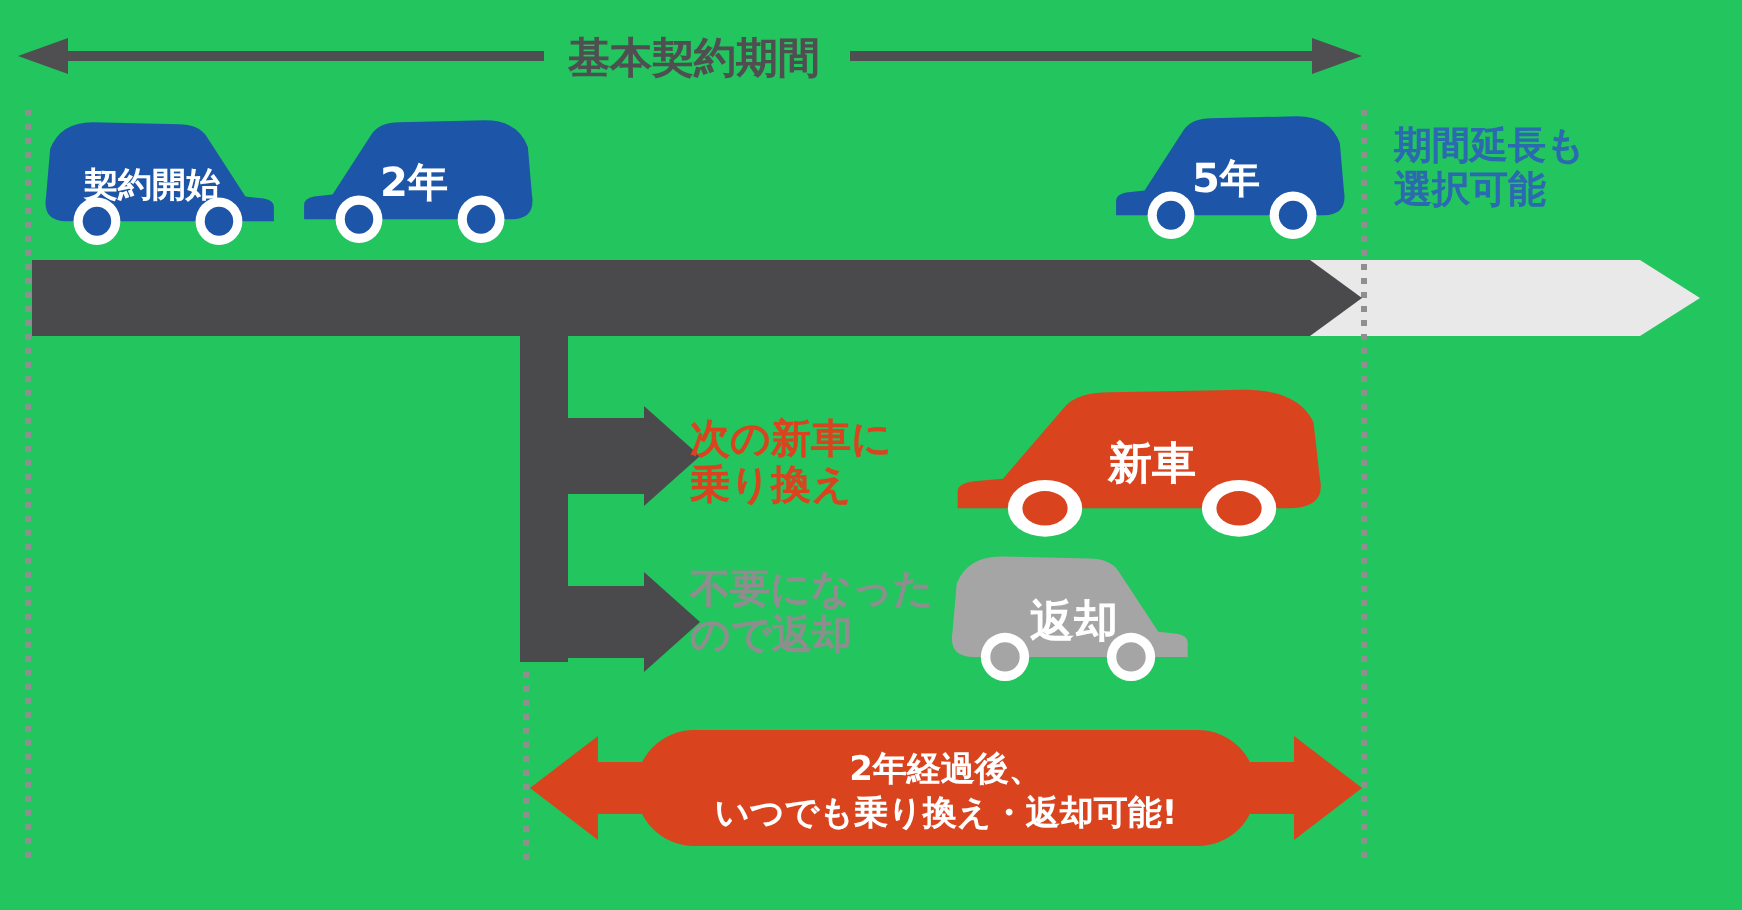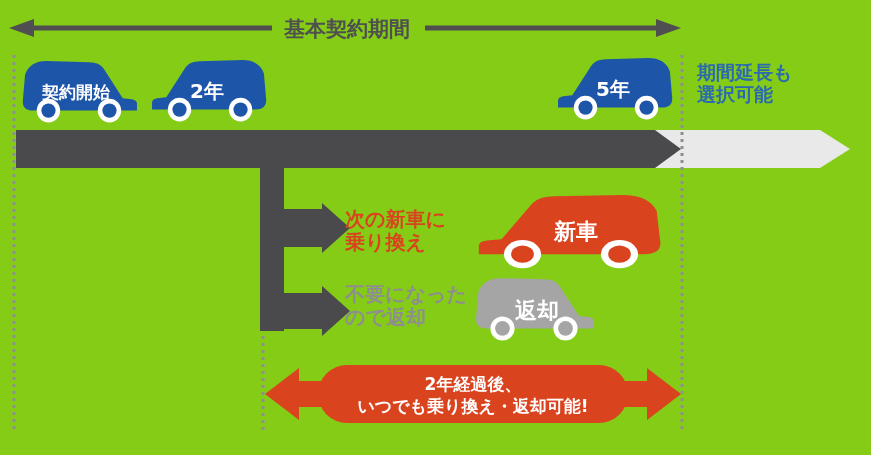--- a/index.html
+++ b/index.html
@@ -1,19 +1,19 @@
 <!DOCTYPE html>
 <html><head>
 <meta charset="utf-8">
 <style>
   html,body{margin:0;padding:0;background:#ffffff;}
   .canvas{
     position:relative;
     width:871px;height:455px;
-    background:#84cc16;
+    background:#22c55e;
     font-family:"DejaVu Sans","Liberation Sans",sans-serif;
     overflow:hidden;
   }
   svg{display:block;}
   text{font-family:"DejaVu Sans","Liberation Sans",sans-serif;}
   .t-title{font-size:21px;font-weight:bold;}
   .t-car-sm{font-size:17px;font-weight:bold;}
   .t-car{font-size:20px;font-weight:bold;}
   .t-car-lg{font-size:22px;font-weight:bold;}
   .t-note{font-size:19px;font-weight:bold;}

